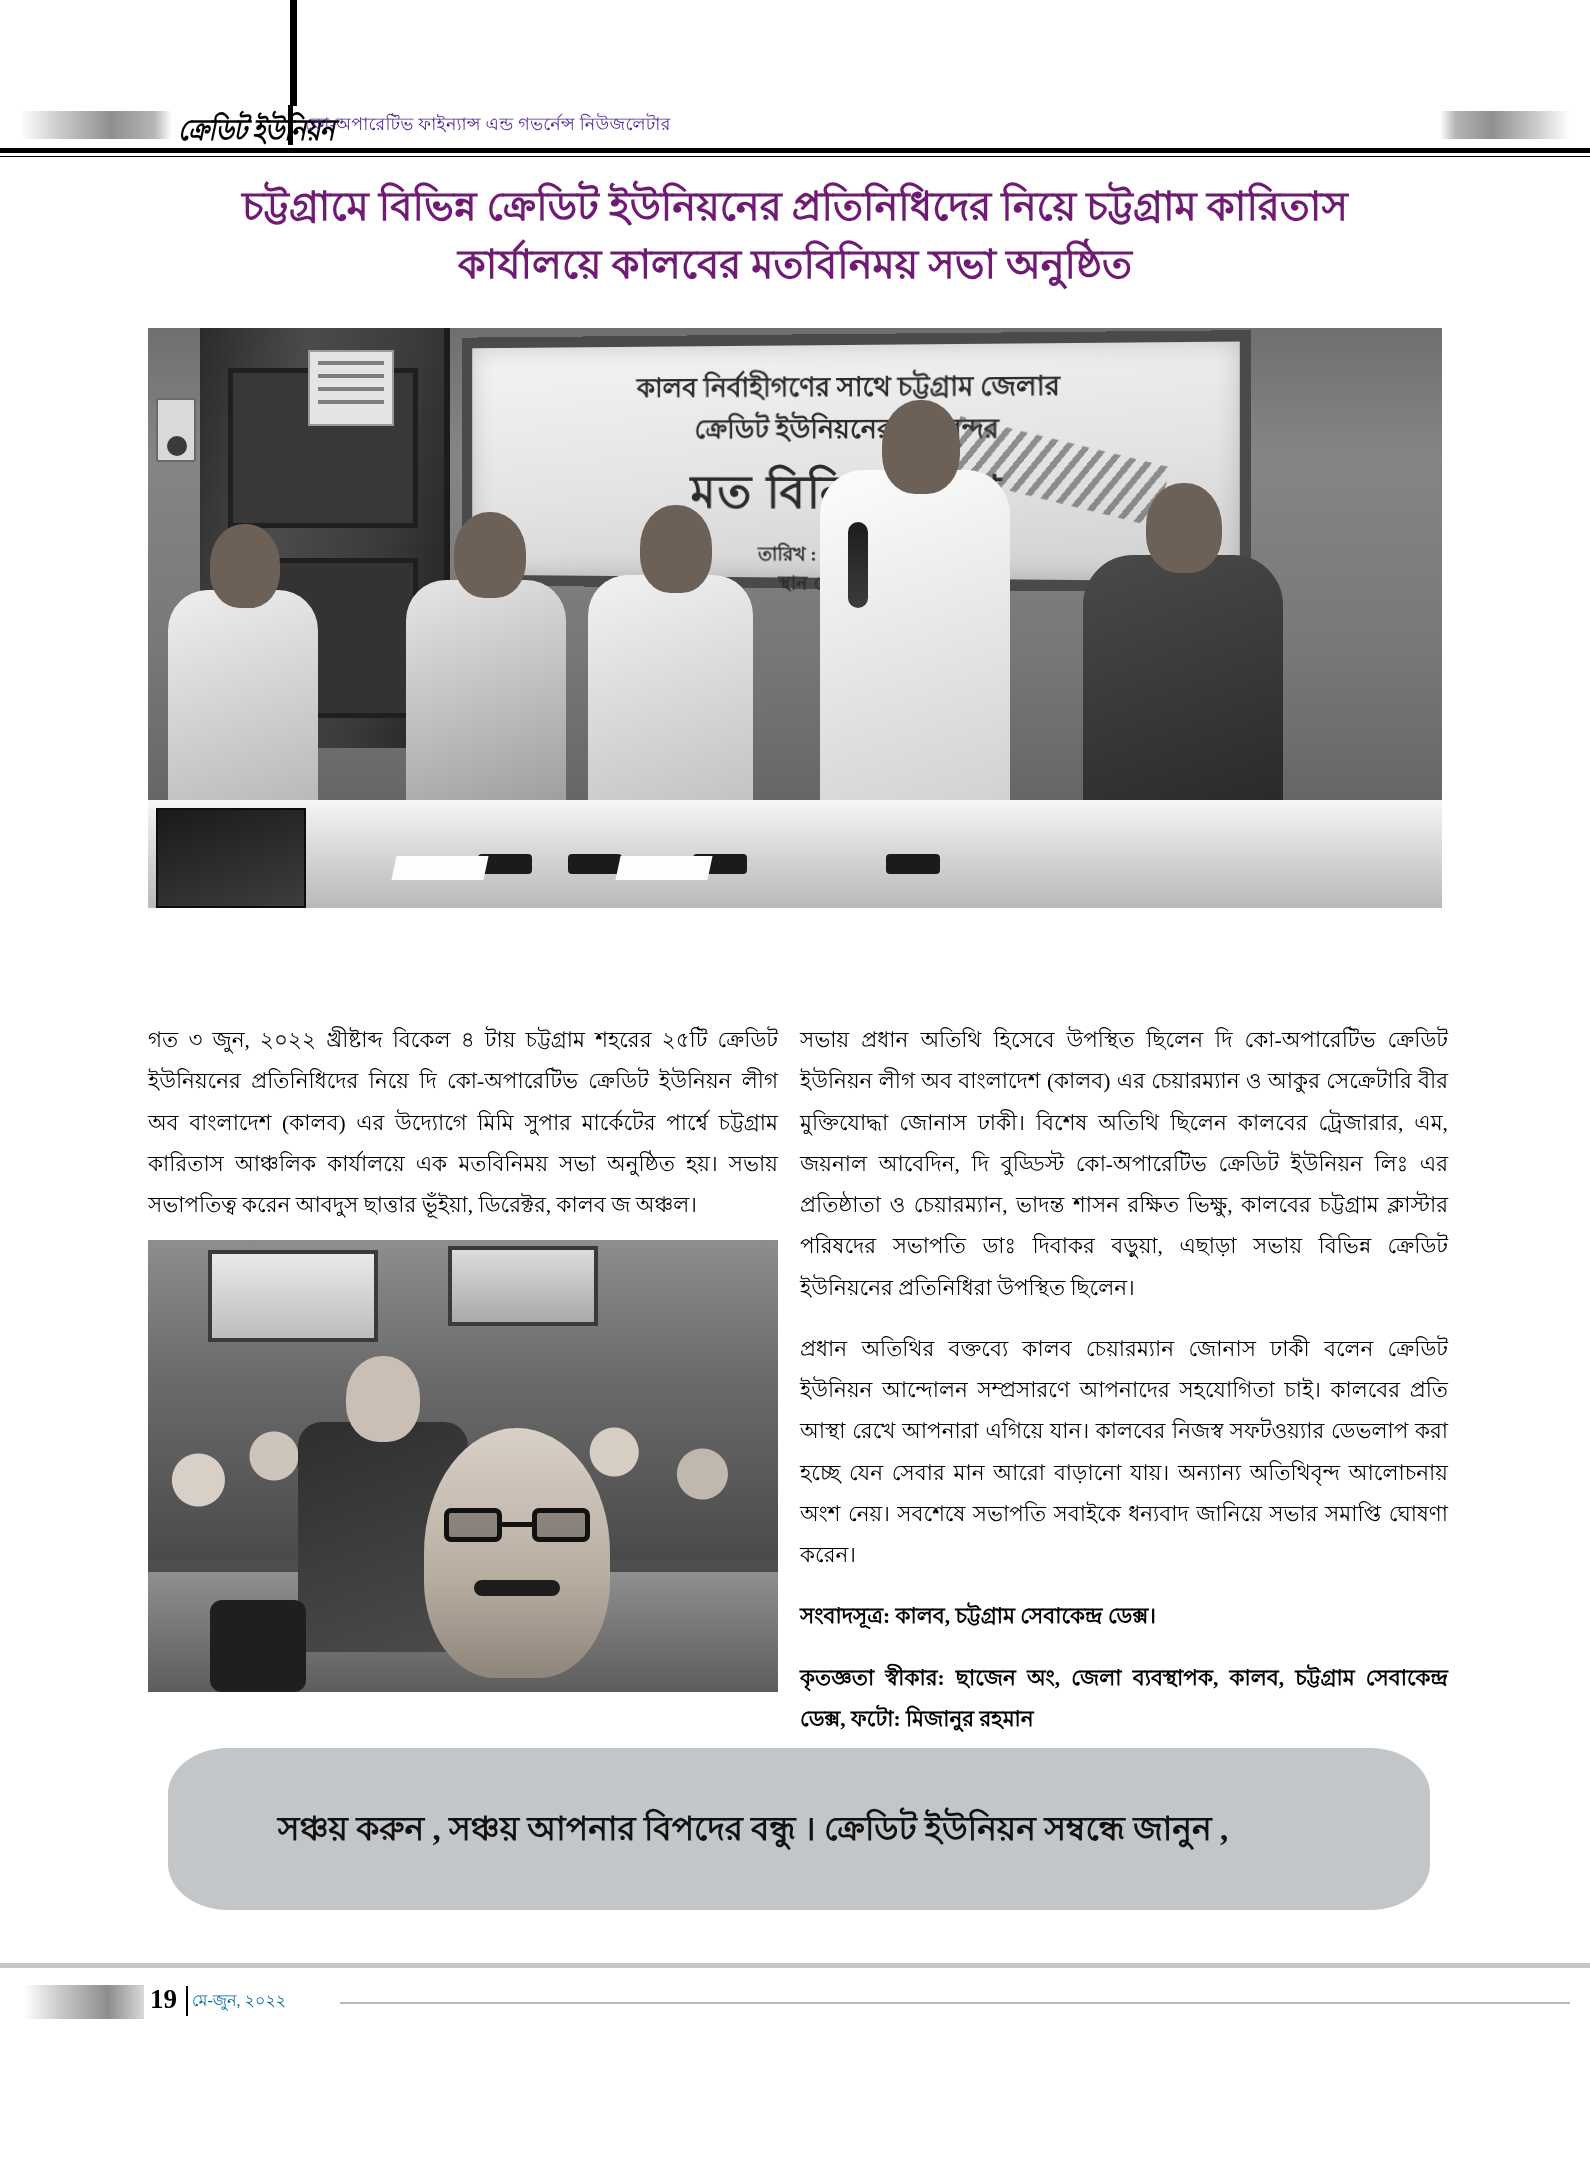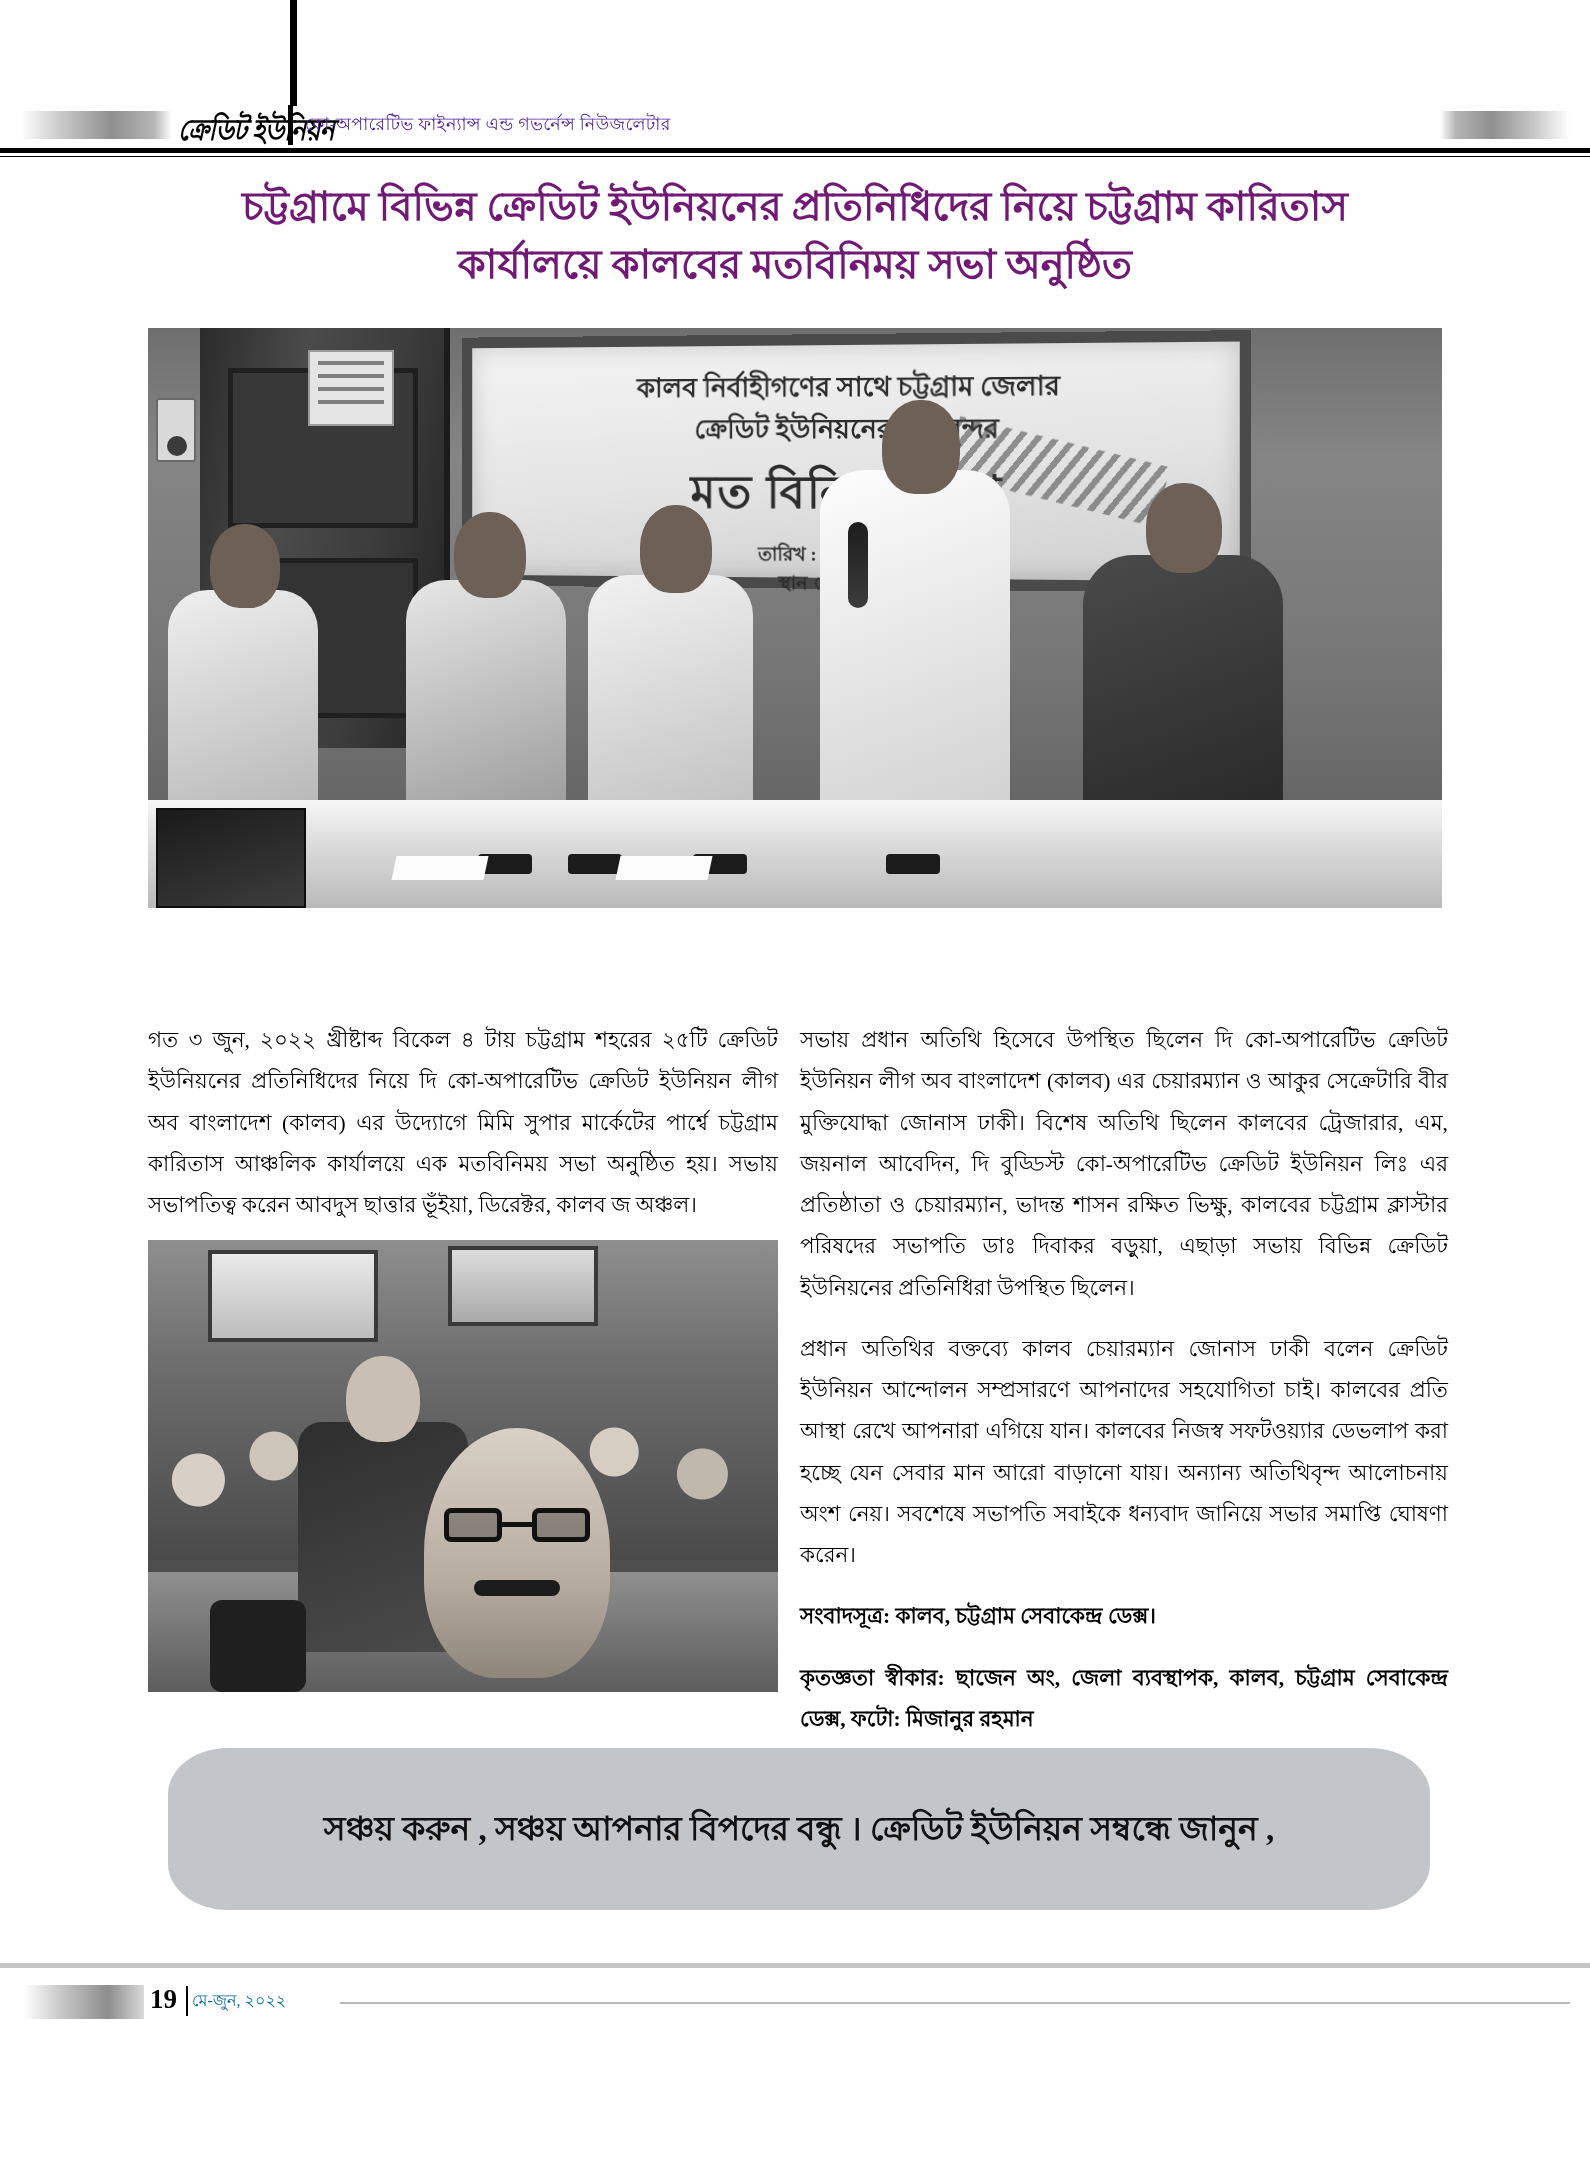--- a/index.html
+++ b/index.html
@@ -282,21 +282,21 @@
 
   
   .slogan {
     position: absolute;
     left: 168px; top: 1748px;
     width: 1262px; height: 162px;
     background: #c3c6c8;
     border-radius: 60px / 46px;
     display: flex;
     align-items: center;
-    justify-content: center;
+    justify-content: flex-start;
   }
   .slogan-inner {
     width: 1170px;
     text-align: center;
     font-family: "Liberation Serif", serif;
     font-size: 33px;
     font-weight: bold;
     line-height: 1.6;
     color: #111;
   }

